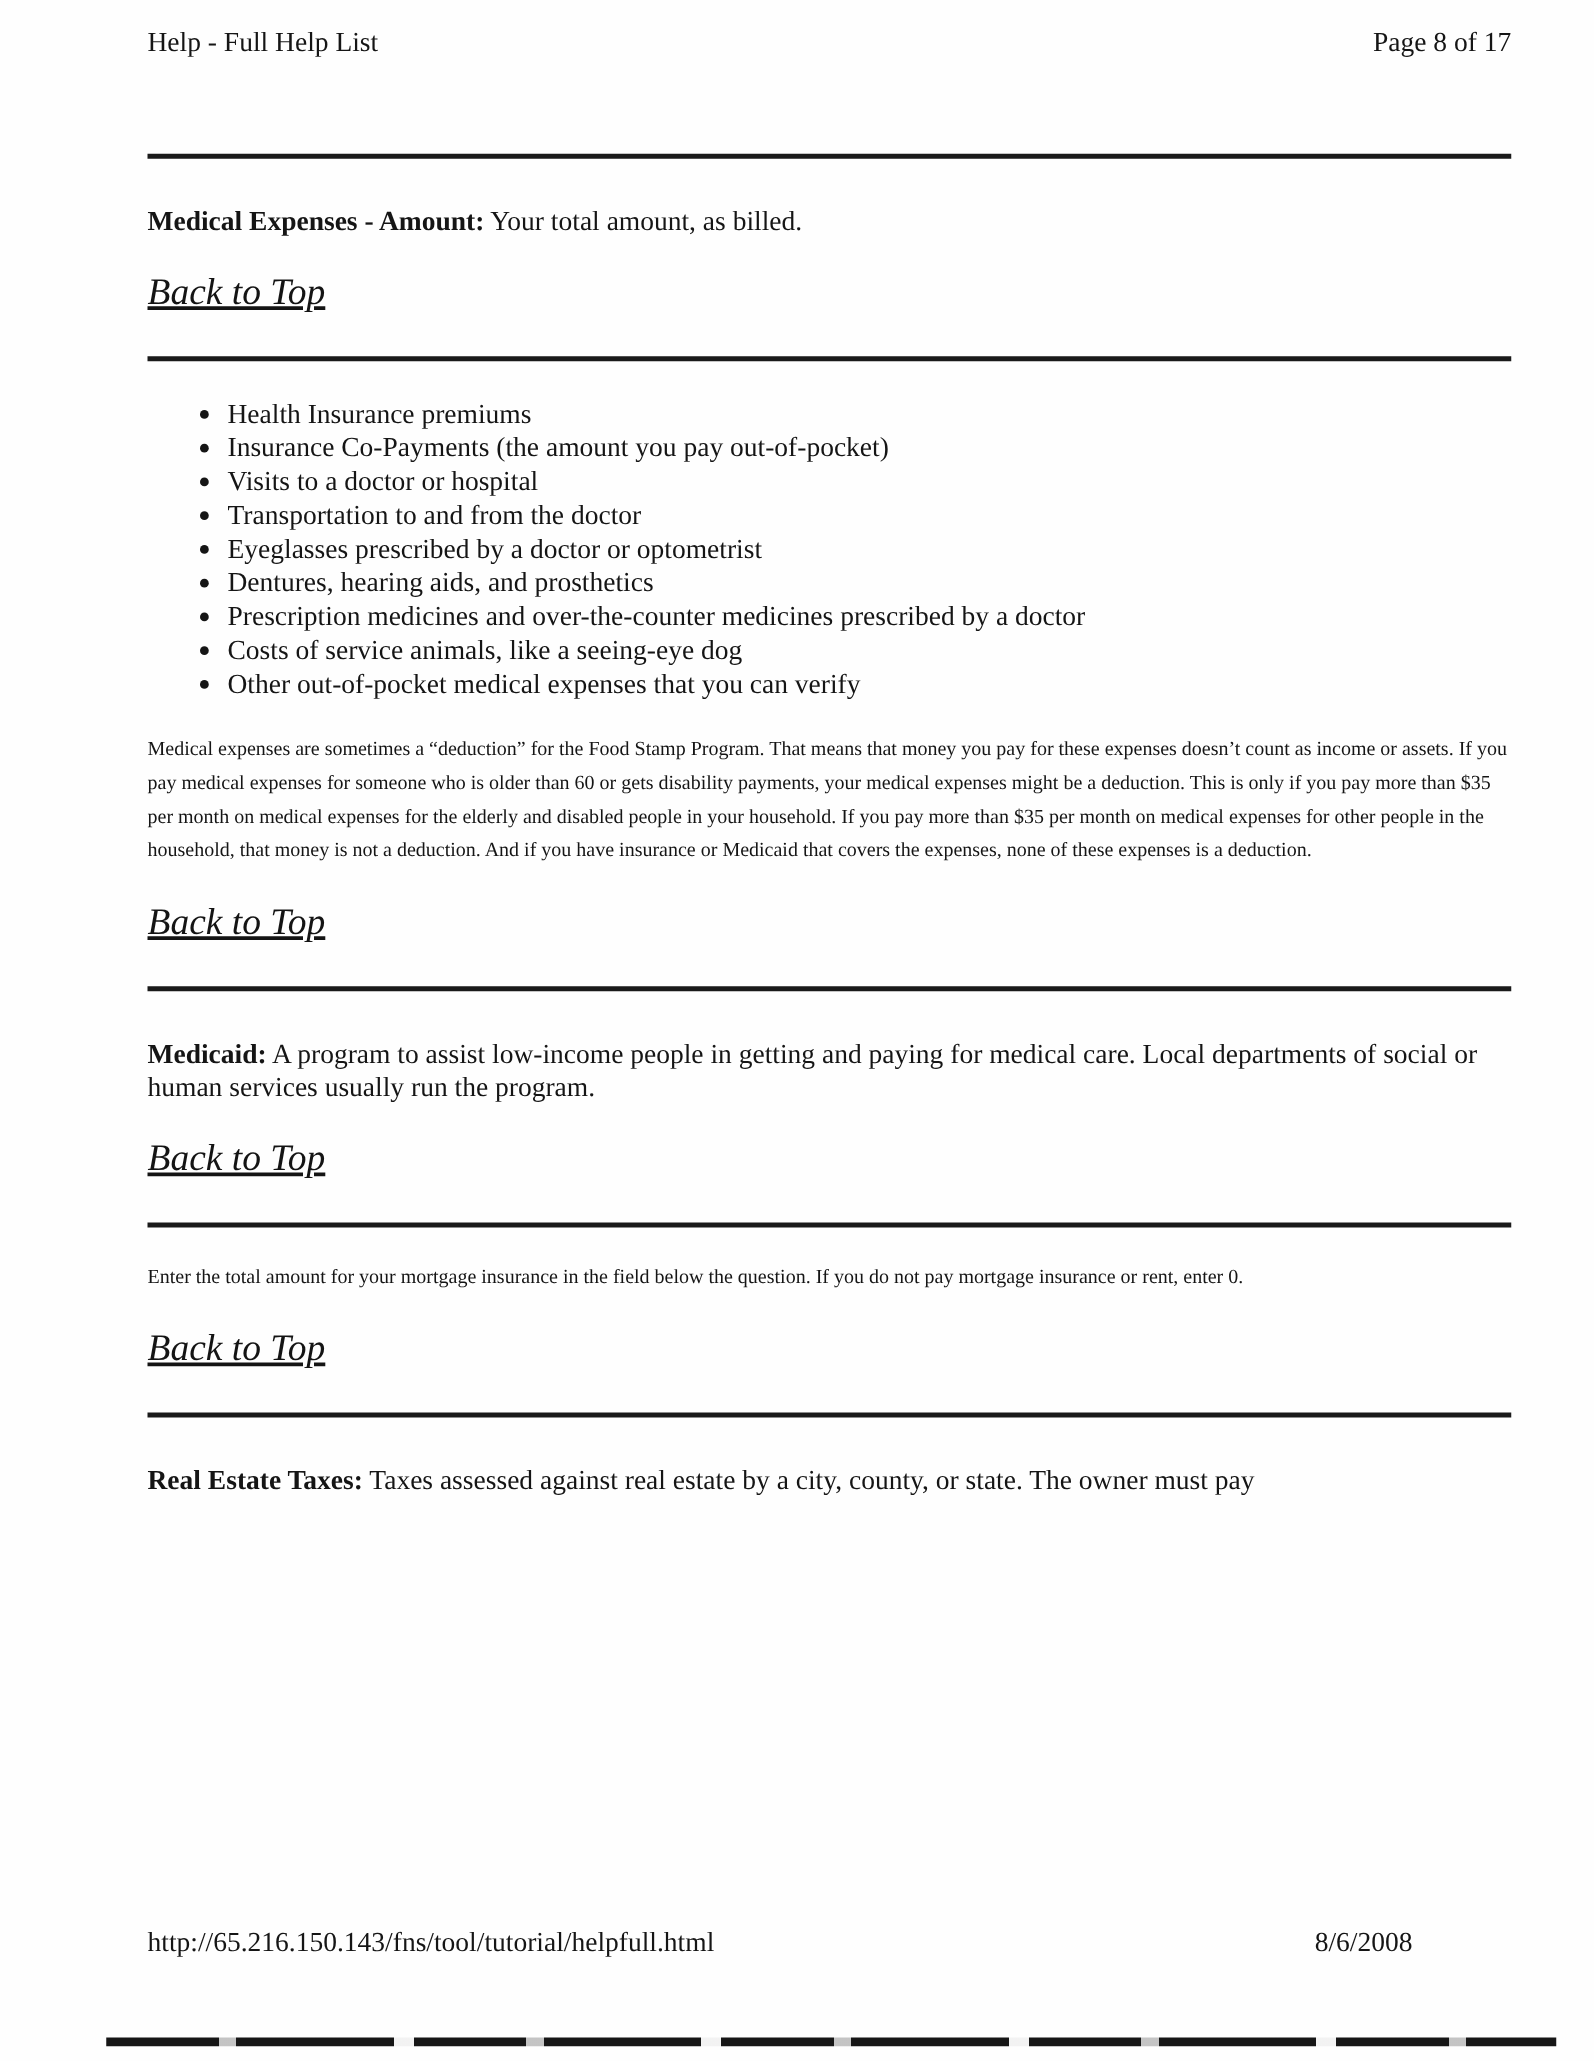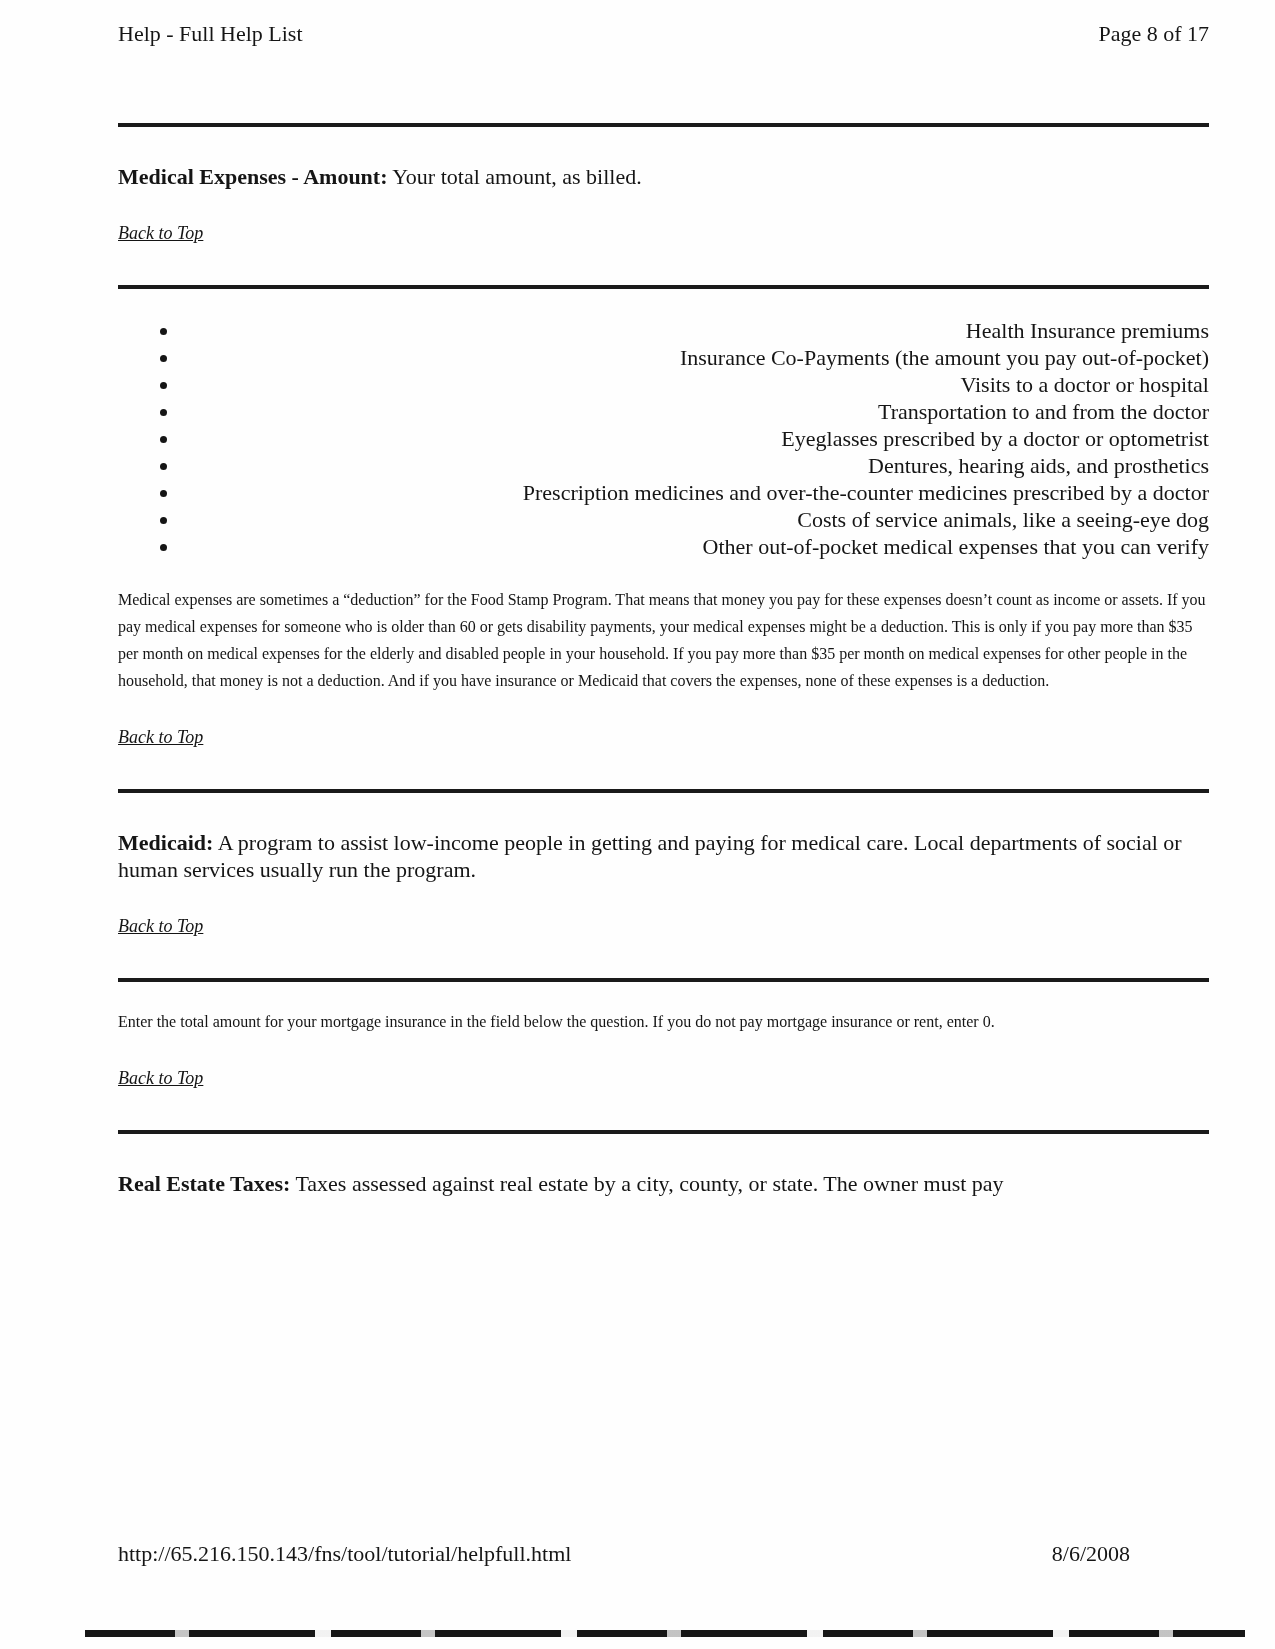--- a/index.html
+++ b/index.html
@@ -45,24 +45,23 @@
 
   ul.bullets {
     margin-top: 28px;
     padding-left: 62px;
     list-style: disc outside;
   }
   ul.bullets li {
     font-size: 22px;
     line-height: 27px;
     padding-left: 2px;
-    text-align: right;
   }
 
-  .back { margin-top: 30px; font-size: 18px; line-height: 27px; }
+  .back { margin-top: 30px; font-size: 30px; line-height: 27px; }
   .back a {
     color: #141414;
     font-style: italic;
     text-decoration: underline;
   }
 
   .footer {
     position: absolute;
     left: 118px;
     right: 145px;

